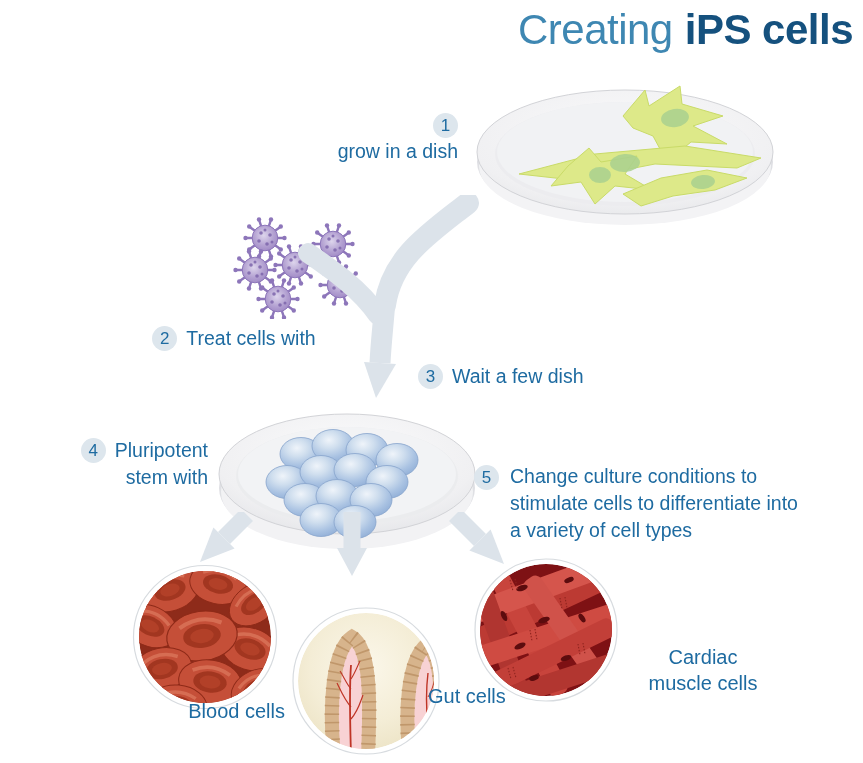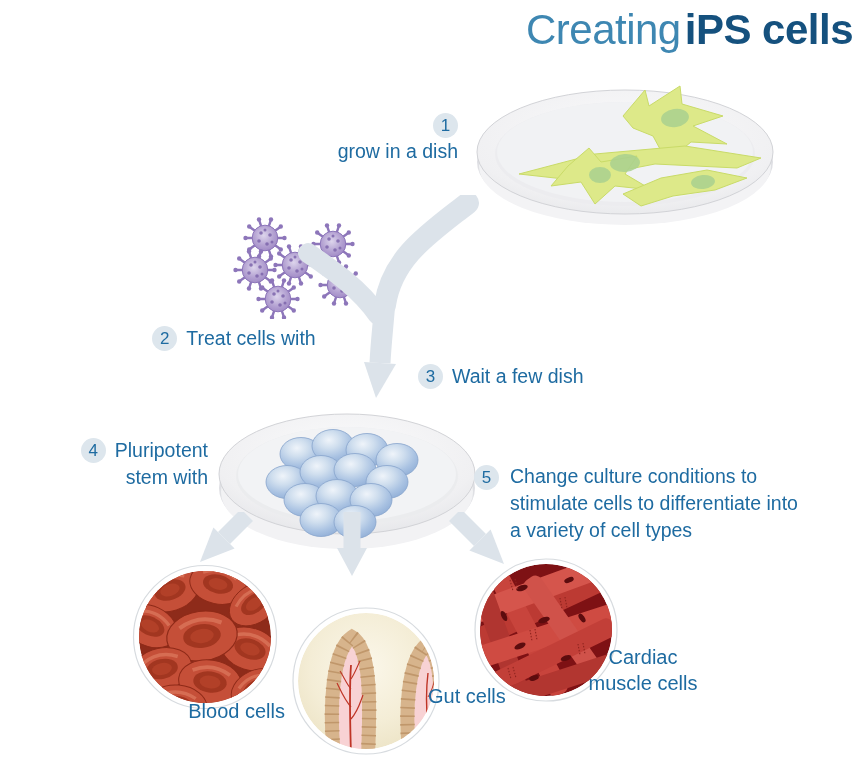--- a/index.html
+++ b/index.html
@@ -4,21 +4,21 @@
 <style>
   :root{
     --text-blue:#1e6ba1; --badge-bg:#dde6ed; --title-light:#3e87b2; --title-bold:#15517e;
     --arrow-gray:#dce3ea; --label-blue:#1e6ba1;
   }
   html,body{margin:0;padding:0;background:#fff;}
   .stage{position:relative;width:863px;height:763px;background:#ffffff;overflow:hidden;
          font-family:"Liberation Sans", sans-serif;}
   .title{position:absolute;top:6px;right:10px;font-size:42px;letter-spacing:-0.5px;white-space:nowrap;}
   .title .light{color:var(--title-light);font-weight:400;}
-  .title .bold{color:var(--title-bold);font-weight:700;margin-left:4px;}
+  .title .bold{color:var(--title-bold);font-weight:700;margin-left:12px;}
   .step{position:absolute;color:var(--text-blue);font-size:19.5px;line-height:27px;}
   .badge{display:inline-flex;align-items:center;justify-content:center;width:25px;height:25px;
          border-radius:50%;background:var(--badge-bg);color:var(--text-blue);
          font-size:17px;flex:none;}
   .row{display:flex;align-items:center;gap:9px;}
   .row.end{justify-content:flex-end;}
   .right{text-align:right;}
   .center{text-align:center;}
   .hang{padding-left:36px;position:relative;}
   .hang .badge{position:absolute;left:0;top:2px;}
@@ -308,18 +308,18 @@
       </g>
       <g stroke="#8f241f" stroke-width="1.1" stroke-dasharray="1.4 1.6">
         <path d="M36,22 l3,11 M41,21 l3,11"></path>
         <path d="M86,40 l2,11 M91,39 l2,11"></path>
         <path d="M56,72 l2,11 M61,71 l2,11"></path>
         <path d="M104,86 l2,11 M109,85 l2,11"></path>
         <path d="M34,110 l3,11 M39,109 l3,11"></path>
       </g>
     </g>
   </svg>
-  <div class="cell-label center" style="left:582px;top:644px;width:122px;text-align:center;">
+  <div class="cell-label center" style="left:642px;top:644px;width:122px;text-align:center;">
     <div>Cardiac</div>
     <div>muscle cells</div>
   </div>
 
 </div>
 
 </body></html>

